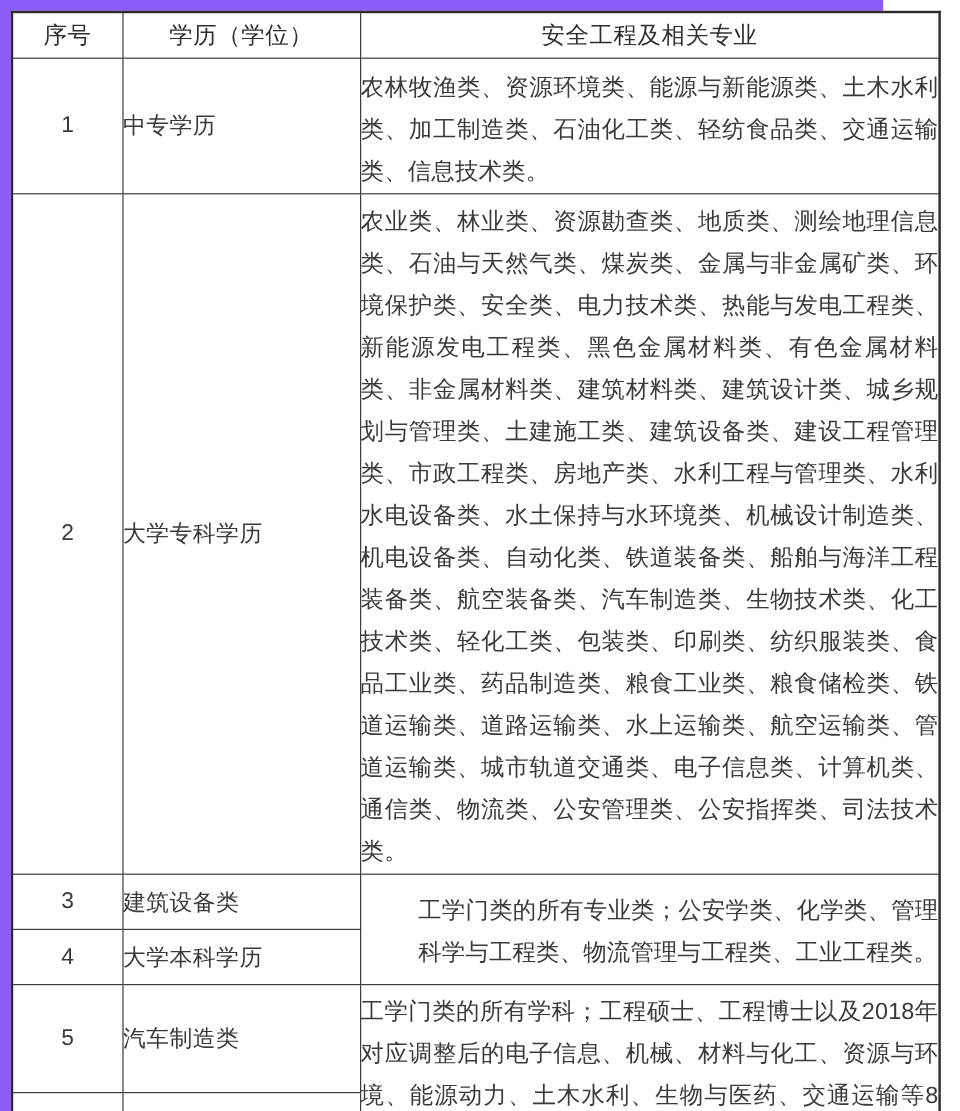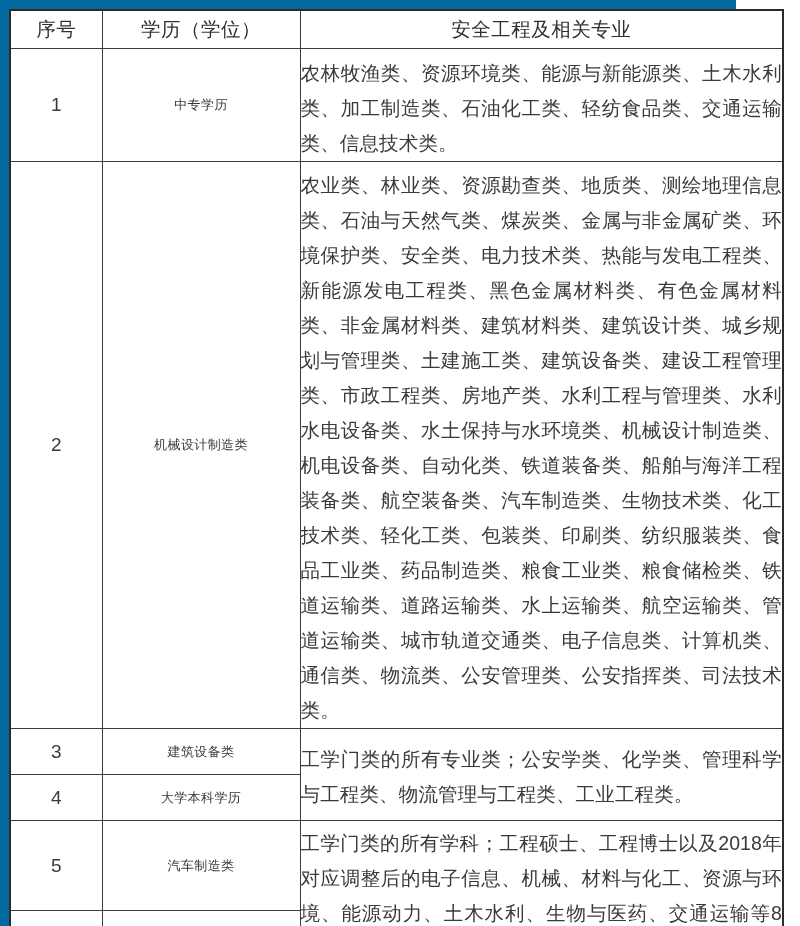--- a/index.html
+++ b/index.html
@@ -12,21 +12,21 @@
     height: 926px;
     font-family: "Liberation Sans", "DejaVu Sans", sans-serif;
     color: #3a3a3a;
     overflow: hidden;
   }
 
   .page {
     position: relative;
     width: 736px;
     height: 926px;
-    background: #0369a1;
+    background: #8b5cf6;
   }
 
   table.spec-table {
     position: absolute;
     left: 9px;
     top: 9px;
     width: 773px;
     border-collapse: collapse;
     table-layout: fixed;
     border: 2px solid #2b2b2b;
@@ -55,41 +55,40 @@
     border-bottom: 2px solid #2b2b2b;
   }
 
   
   .cell-no {
     text-align: center;
     font-size: 19px;
     color: #3a3a3a;
   }
   .cell-deg {
-    text-align: center;
-    font-size: 13px;
+    font-size: 19px;
     letter-spacing: 0.4px;
     color: #3a3a3a;
   }
 
   
   .cell-major {
     font-size: 19.5px;
     line-height: 35px;
     letter-spacing: 0.15px;
     color: #3a3a3a;
     padding: 4px 6px 5px 8px;
     text-align: justify;
     text-justify: inter-character;
     vertical-align: top;
     word-break: break-all;
   }
   .cell-major.pad-1 { padding-top: 7px; }
   .cell-major.pad-2 { padding-top: 6px; }
-  .cell-major.pad-34 { padding-top: 5px; }
+  .cell-major.pad-34 { padding-top: 5px; padding-left: 48px; }
   .cell-major.pad-56 { padding-top: 5px; }
 
   
   .sep-top-thick td { border-top: 2px solid #2b2b2b; }
 
   
   .row-h-1 td { height: 100px; }
   .row-h-2 td { height: 536px; }
   .row-h-34 td { height: 45px; }
   .row-h-56 td { height: 79px; }
@@ -114,21 +113,21 @@
       </tr>
 
       <tr class="row-h-1">
         <td class="cell-no">1</td>
         <td class="cell-deg">中专学历</td>
         <td class="cell-major pad-1">农林牧渔类、资源环境类、能源与新能源类、土木水利类、加工制造类、石油化工类、轻纺食品类、交通运输类、信息技术类。</td>
       </tr>
 
       <tr class="row-h-2">
         <td class="cell-no">2</td>
-        <td class="cell-deg">机械设计制造类</td>
+        <td class="cell-deg">大学专科学历</td>
         <td class="cell-major pad-2">农业类、林业类、资源勘查类、地质类、测绘地理信息类、石油与天然气类、煤炭类、金属与非金属矿类、环境保护类、安全类、电力技术类、热能与发电工程类、新能源发电工程类、黑色金属材料类、有色金属材料类、非金属材料类、建筑材料类、建筑设计类、城乡规划与管理类、土建施工类、建筑设备类、建设工程管理类、市政工程类、房地产类、水利工程与管理类、水利水电设备类、水土保持与水环境类、机械设计制造类、机电设备类、自动化类、铁道装备类、船舶与海洋工程装备类、航空装备类、汽车制造类、生物技术类、化工技术类、轻化工类、包装类、印刷类、纺织服装类、食品工业类、药品制造类、粮食工业类、粮食储检类、铁道运输类、道路运输类、水上运输类、航空运输类、管道运输类、城市轨道交通类、电子信息类、计算机类、通信类、物流类、公安管理类、公安指挥类、司法技术类。</td>
       </tr>
 
       <tr class="row-h-34 sep-top-thick">
         <td class="cell-no">3</td>
         <td class="cell-deg">建筑设备类</td>
         <td class="cell-major pad-34" rowspan="2">工学门类的所有专业类；公安学类、化学类、管理科学与工程类、物流管理与工程类、工业工程类。</td>
       </tr>
 
       <tr class="row-h-34">

